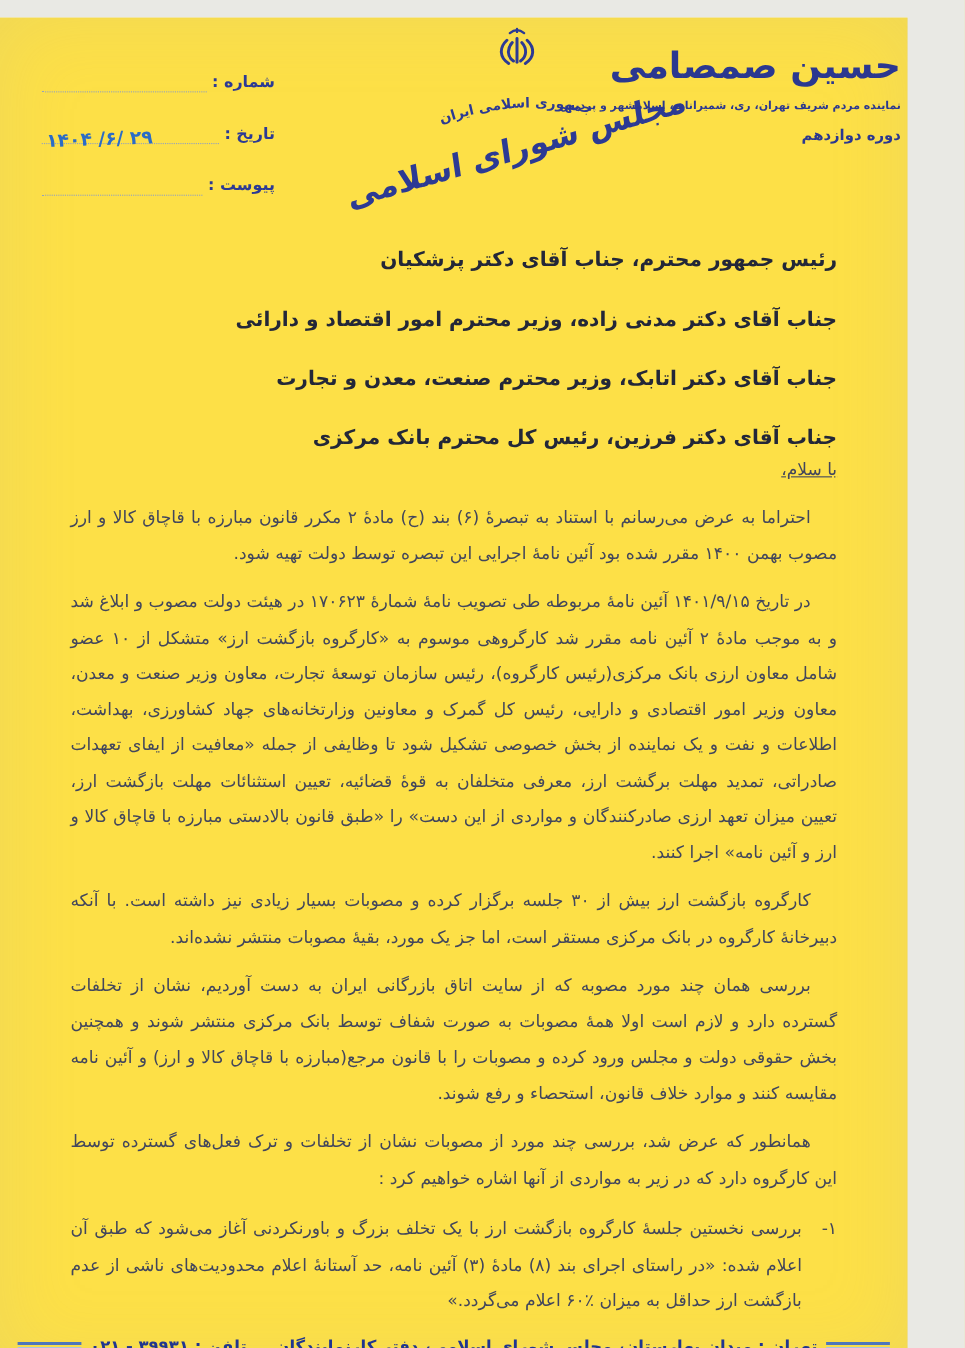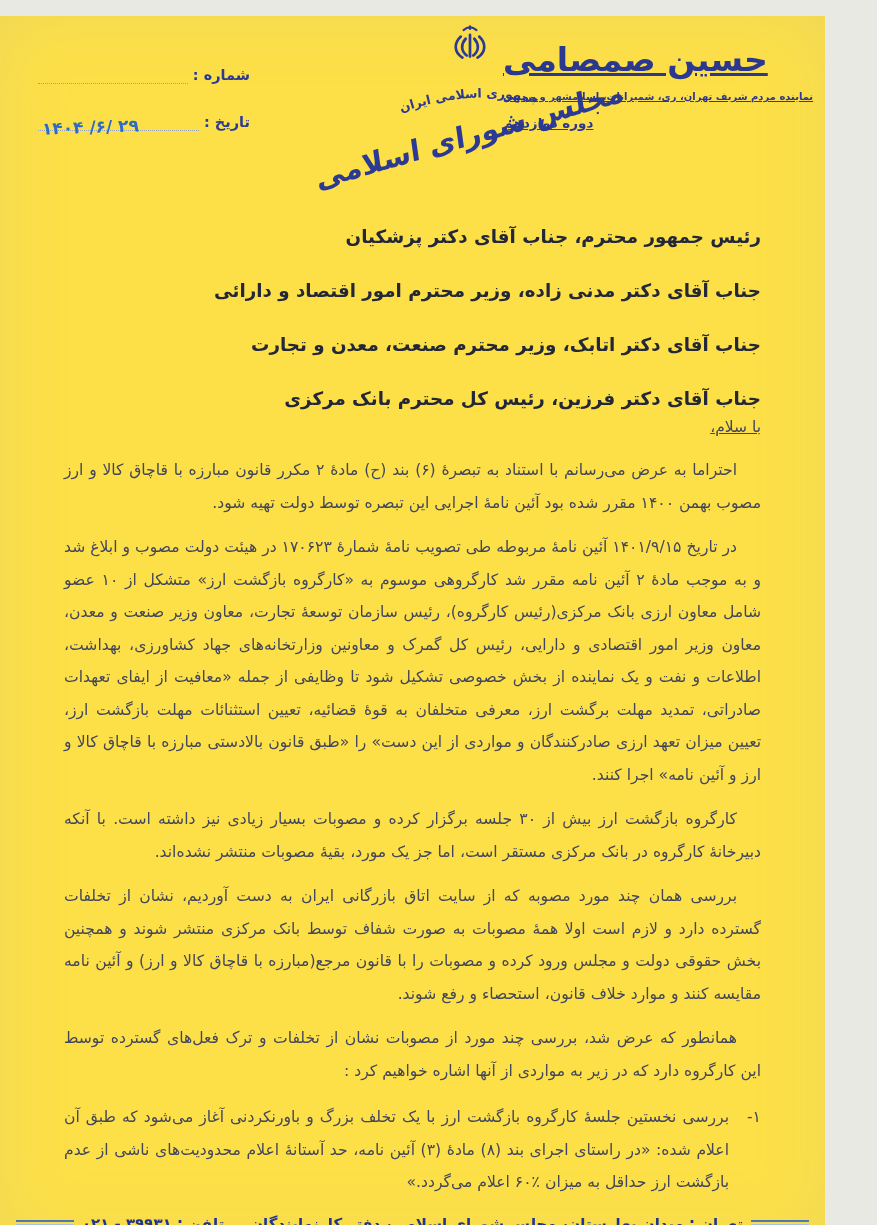--- a/index.html
+++ b/index.html
@@ -30,21 +30,21 @@
   .emblem { display:block; margin:0 auto; width:54px; height:54px; }
   .arc-text { display:block; margin:-6px auto 0; width:206px; height:58px; overflow:visible; }
   .arc-text text { font-size:12.5px; font-weight:bold; fill:#2c3a94; }
   .logo-main {
     position:absolute; top:96px; left:50%;
     transform:translateX(-50%) rotate(-16deg) skewX(-8deg);
     font-size:29px; font-weight:bold; color:#2c3a94;
     white-space:nowrap; letter-spacing:-1px;
   }
 
-  .sender-block { position:absolute; right:6px; top:24px; width:316px; text-align:left; direction:rtl; color:#2b3890;text-decoration:underline; }
+  .sender-block { position:absolute; right:6px; top:24px; width:316px; text-align:right; direction:rtl; color:#2b3890; }
   .sender-name { font-size:33px; font-weight:bold; margin-bottom:12px; letter-spacing:-1px; }
   .sender-title { font-size:10px; font-weight:bold; margin-bottom:13px; white-space:nowrap; }
   .sender-term { font-size:13.5px; font-weight:bold; }
 
   
   .letter-body { position:absolute; top:194px; right:64px; left:64px; direction:rtl; color:#42465c; }
   .recipient { font-size:18.3px; font-weight:bold; line-height:54px; color:#232738; text-align:right; white-space:nowrap; }
   .salutation { font-size:15.5px; line-height:30px; margin:-14px 0 12px;text-decoration:underline; }
   .para { font-size:15.6px; line-height:32.5px; margin:0 0 12px; text-align:justify; text-indent:24px; }
   .list-item { position:relative; padding-right:32px; margin-top:14px; font-size:15.6px; line-height:32.5px; }
@@ -73,20 +73,24 @@
     <div class="meta-block">
       <div class="meta-row">
         <span class="meta-label">شماره :</span>
         <span class="meta-line"></span>
       </div>
       <div class="meta-row">
         <span class="meta-label">تاریخ :</span>
         <span class="meta-line">
           <span class="date-stamp">۱۴۰۴ /۶/ ۲۹</span>
         </span>
+      </div>
+      <div class="meta-row">
+        <span class="meta-label">پیوست :</span>
+        <span class="meta-line"></span>
       </div>
     </div>
 
     <div class="logo-block">
       <svg class="emblem" viewBox="0 0 100 100" aria-hidden="true">
         <g fill="none" stroke="#2c3a94" stroke-width="5" stroke-linecap="round">
           <path d="M33 27 C 20 39 20 56 36 66"></path>
           <path d="M42 31 C 33 41 33 54 44 62"></path>
           <path d="M67 27 C 80 39 80 56 64 66"></path>
           <path d="M58 31 C 67 41 67 54 56 62"></path>

